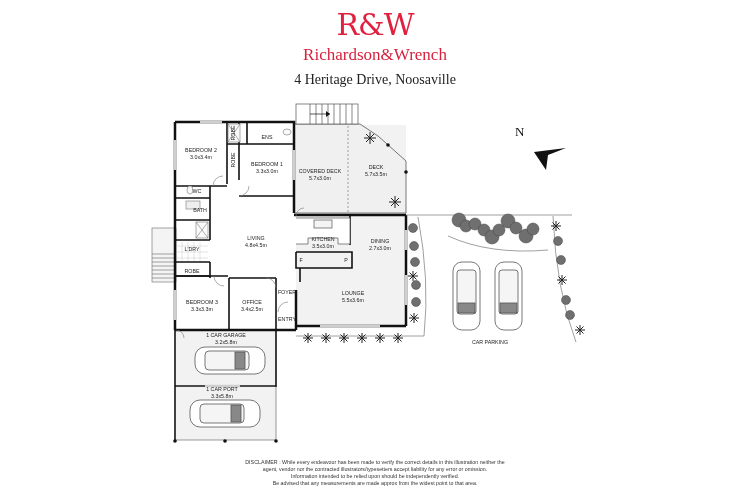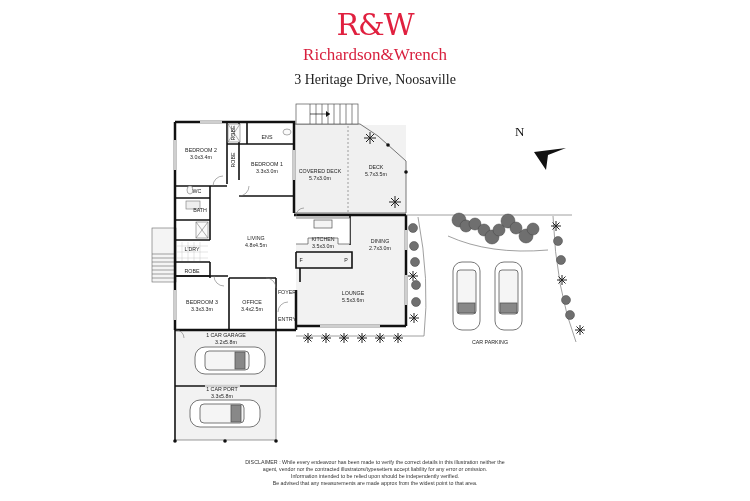--- a/index.html
+++ b/index.html
@@ -10,21 +10,21 @@
   svg.plan { position:absolute; left:0; top:0; }
   .lbl { font-family:"Liberation Sans", sans-serif; font-size:5.3px; fill:#222; text-anchor:middle; }
   .disc { position:absolute; left:0; width:750px; top:459px; text-align:center; font-size:5.3px; line-height:7px; color:#333; }
   .north { position:absolute; left:515px; top:124px; font-family:"Liberation Serif", serif; font-size:13px; color:#111; }
 </style>
 </head>
 <body>
 
 <div class="logo">R&amp;W</div>
 <div class="brand">Richardson&amp;Wrench</div>
-<div class="address">3 Heritage Drive, Noosaville</div>
+<div class="address">4 Heritage Drive, Noosaville</div>
 
 <svg class="plan" width="750" height="501" viewBox="0 0 750 501">
 
   <g fill="#f2f2f2" stroke="none">
     <rect x="294" y="125" width="112" height="88"></rect>
     <rect x="296" y="215" width="110" height="110"></rect>
     <rect x="176" y="330" width="100" height="55"></rect>
     <rect x="176" y="387" width="100" height="53"></rect>
   </g>
 

